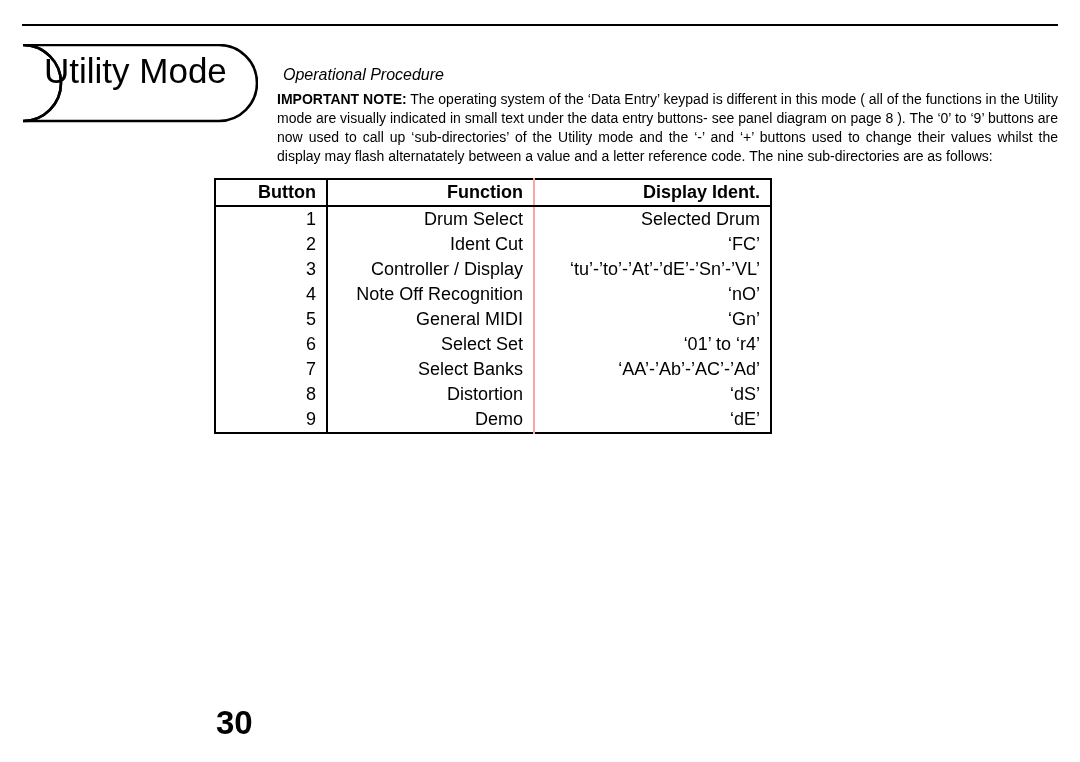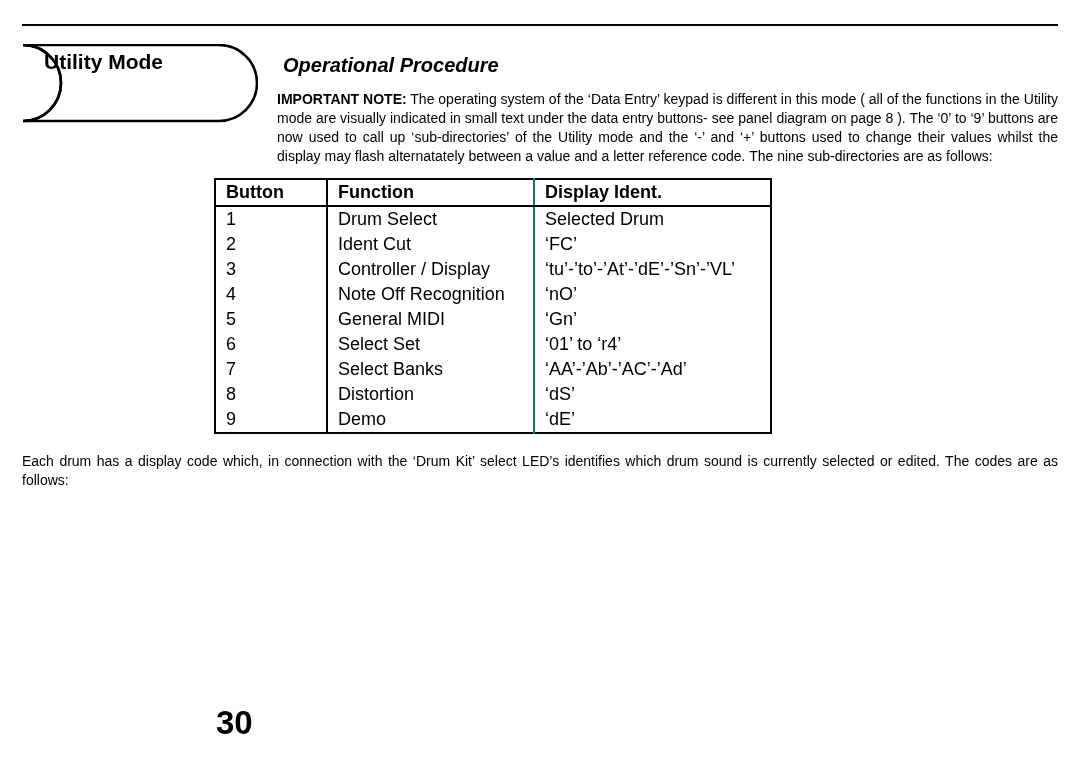--- a/index.html
+++ b/index.html
@@ -28,30 +28,30 @@
   }
   .tab-shape {
     position: absolute;
     left: 0;
     top: 0;
   }
   .tab-label {
     position: absolute;
     left: 22px;
     top: 5px;
-    font-size: 21px;
-    font-weight: bold;
+    font-size: 35px;
+    font-weight: normal;
     line-height: 1.25;
   }
   .subtitle {
     position: absolute;
     left: 261px;
-    top: 10px;
-    font-size: 20px;
-    font-weight: bold;
+    top: 22px;
+    font-size: 16px;
+    font-weight: normal;
     font-style: italic;
   }
   .para {
     font-size: 14px;
     line-height: 1.35;
     text-align: justify;
   }
   .important {
     font-weight: bold;
   }
@@ -62,31 +62,31 @@
     height: 58px;   
   }
   
   .tbl {
     border-collapse: collapse;
     margin: 12px 0 18px 192px;
     border: 2px solid #000;
   }
   .tbl th, .tbl td {
     font-size: 18px;
-    text-align: left;
+    text-align: right;
     padding: 1px 10px 1px 10px;
     line-height: 1.28;
     vertical-align: top;
   }
   .tbl th {
     font-weight: bold;
     border-bottom: 2px solid #000;
   }
   .tbl th.col-btn, .tbl td.col-btn { width: 90px; border-right: 2px solid #000; }
-  .tbl th.col-fn,  .tbl td.col-fn  { width: 185px; border-right: 2px solid #0f766e; }
+  .tbl th.col-fn,  .tbl td.col-fn  { width: 185px; border-right: 2px solid #fca5a5; }
   .tbl th.col-di,  .tbl td.col-di  { width: 215px; }
   .pagenum {
     position: absolute;
     left: 216px;
     bottom: 20px;
     font-size: 33px;
     font-weight: bold;
   }
 </style>
 </head>
@@ -162,17 +162,16 @@
             <td class="col-di">‘dS’</td>
           </tr>
         <tr>
             <td class="col-btn">9</td>
             <td class="col-fn">Demo</td>
             <td class="col-di">‘dE’</td>
           </tr>
       </tbody>
     </table>
 
-    <div class="para">Each drum has a display code which, in connection with the ‘Drum Kit’ select LED’s  identifies which drum sound is currently selected or edited. The codes are as follows:</div>
   </div>
 
   <div class="pagenum">30</div>
 </div>
 
 </body></html>

